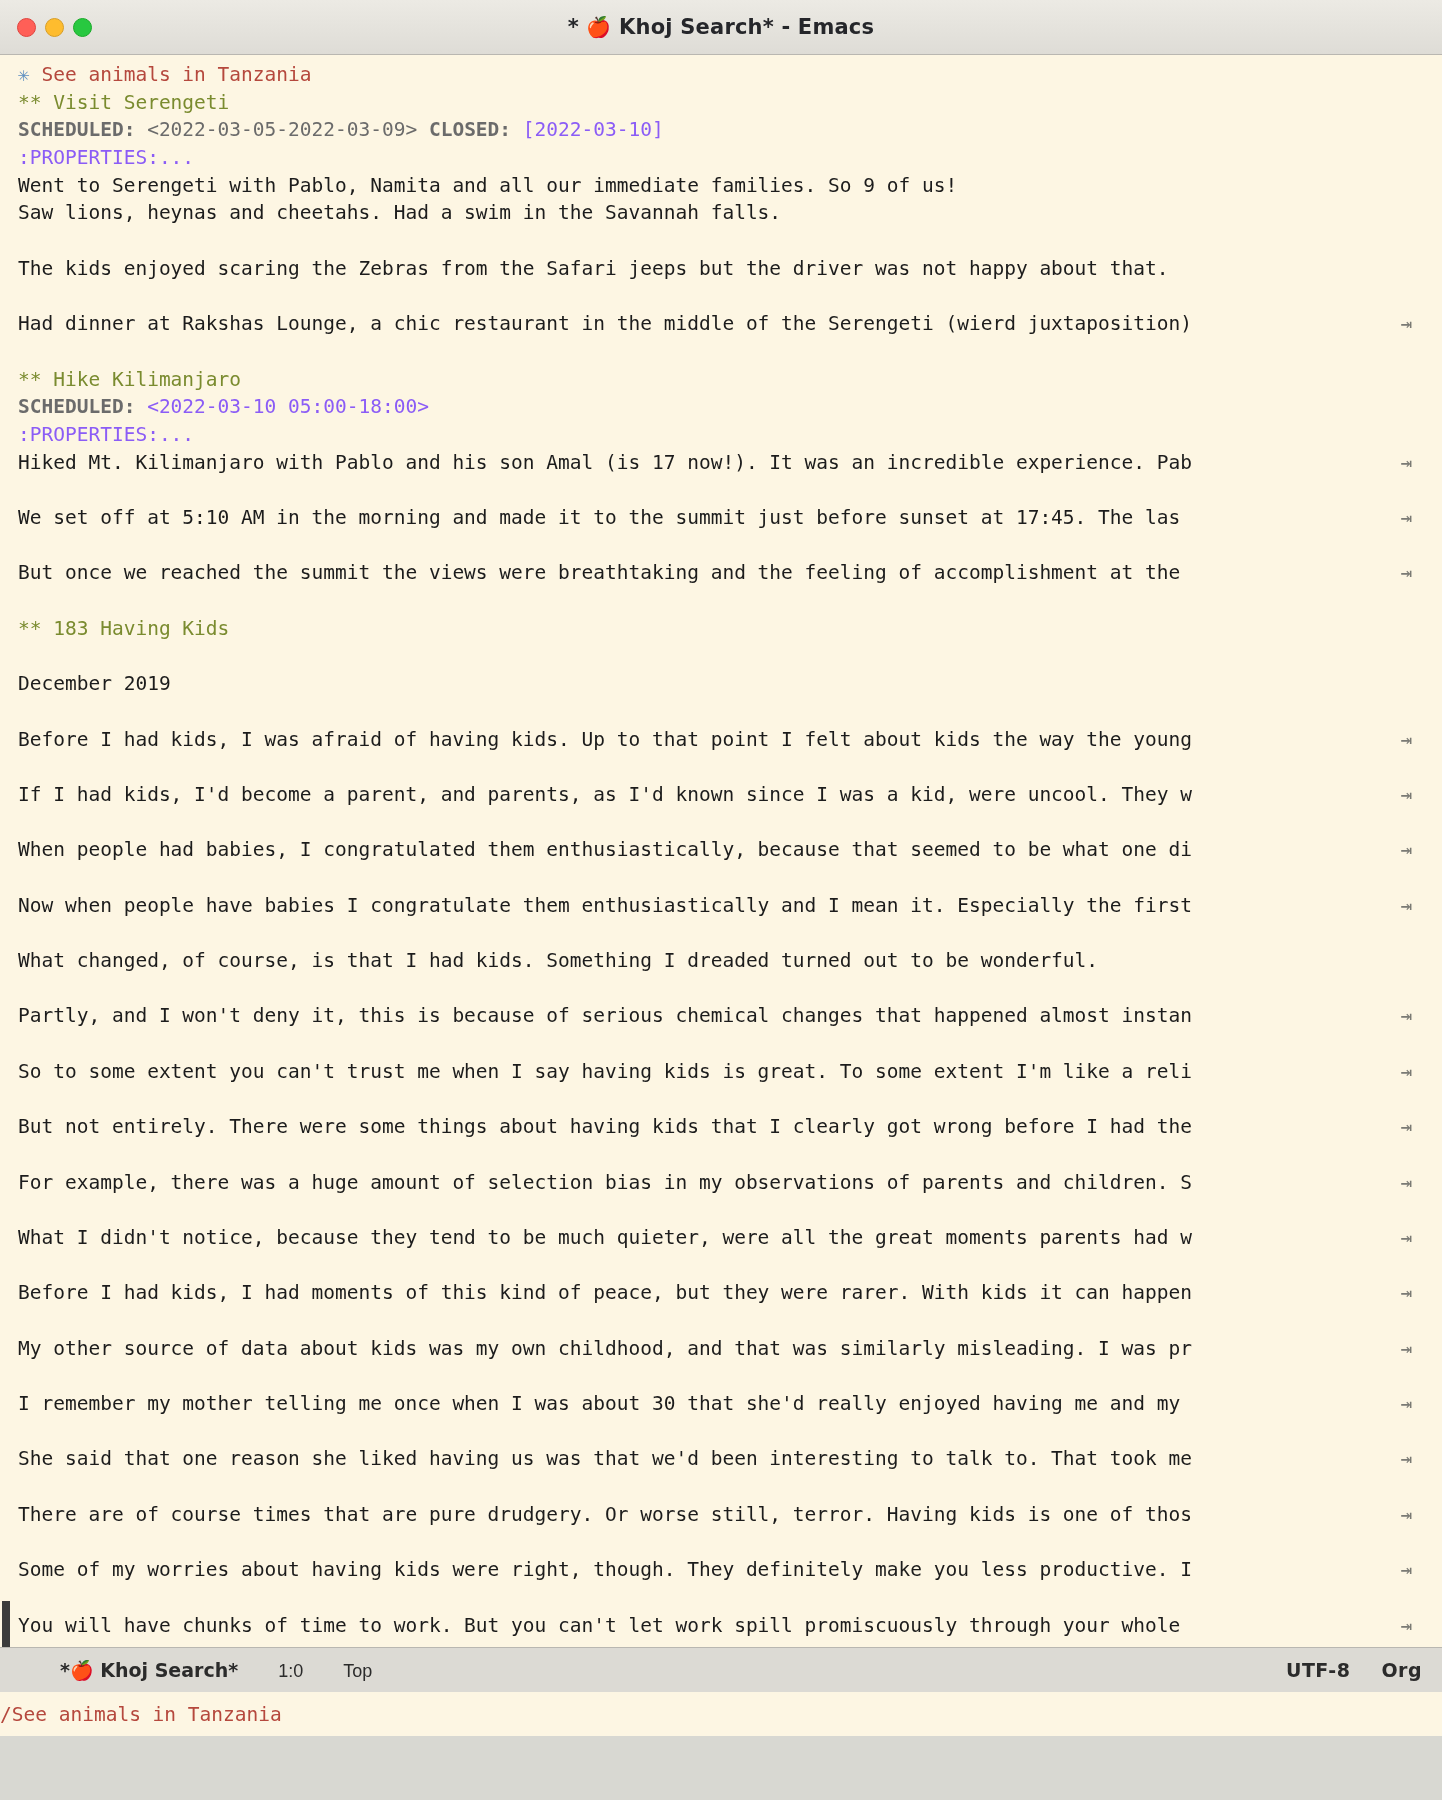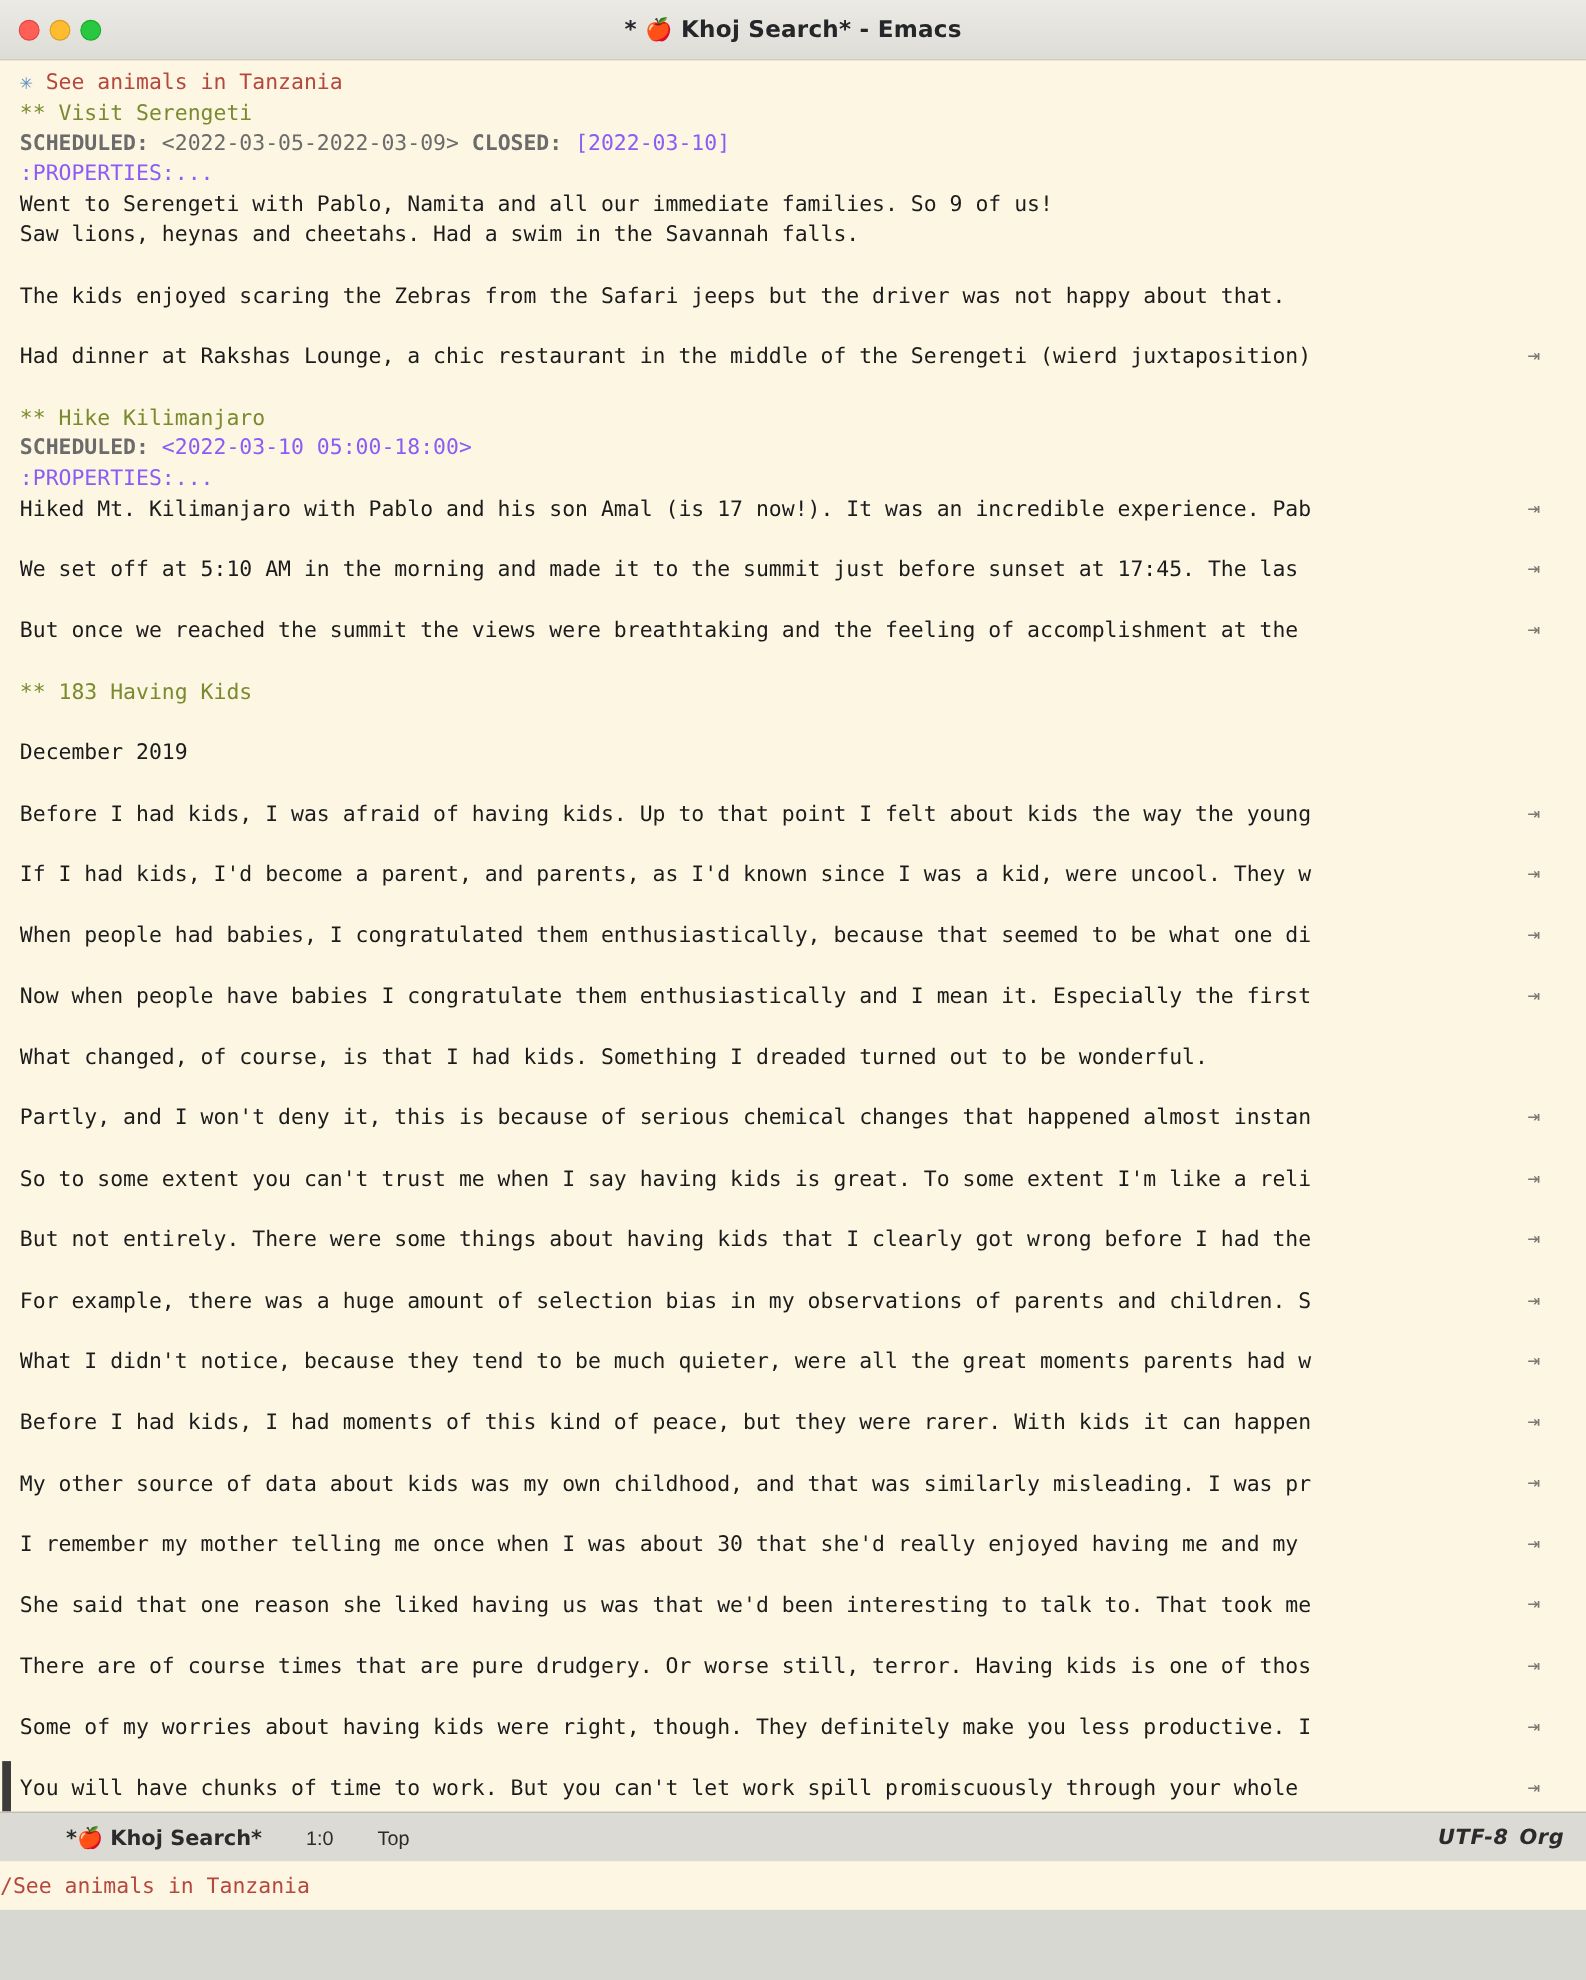--- a/index.html
+++ b/index.html
@@ -56,21 +56,21 @@
     letter-spacing: 0.2px;
   }
   .title .emoji { font-size: 20px; }
 
   
   .buffer {
     flex: 1;
     position: relative;
     background: #fdf6e3;
     overflow: hidden;
-    padding: 6px 12px 0 0;
+    padding: 6px 0 0 0;
   }
   .lines {
     padding-left: 18px;
     padding-right: 26px;
   }
   .ln {
     height: 27.7px;
     line-height: 27.7px;
     font-size: 19.5px;
     color: #1c1c1c;
@@ -116,24 +116,23 @@
     color: #2b2b2b;
     padding: 0 20px 0 60px;
     position: relative;
   }
   .ml-left { display: flex; align-items: baseline; gap: 8px; }
   .ml-buffer { font-weight: bold; }
   .ml-pos { font-family: Liberation Sans, sans-serif; font-size: 18px; margin-left: 32px; }
   .ml-right {
     margin-left: auto;
     display: flex;
-    gap: 10px;
+    gap: 31px;
     font-weight: bold;
     letter-spacing: 0.5px;
-    font-style: italic;
   }
 
   
   .minibuffer {
     height: 44px;
     min-height: 44px;
     background: #fdf6e3;
     display: flex;
     align-items: center;
     font-size: 19.5px;

